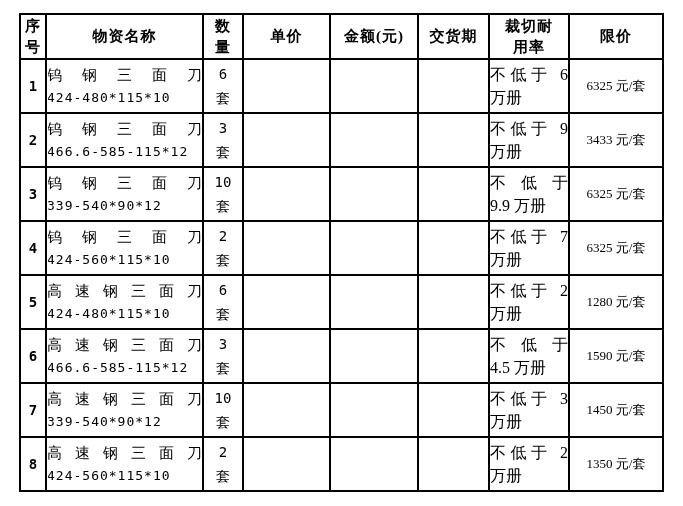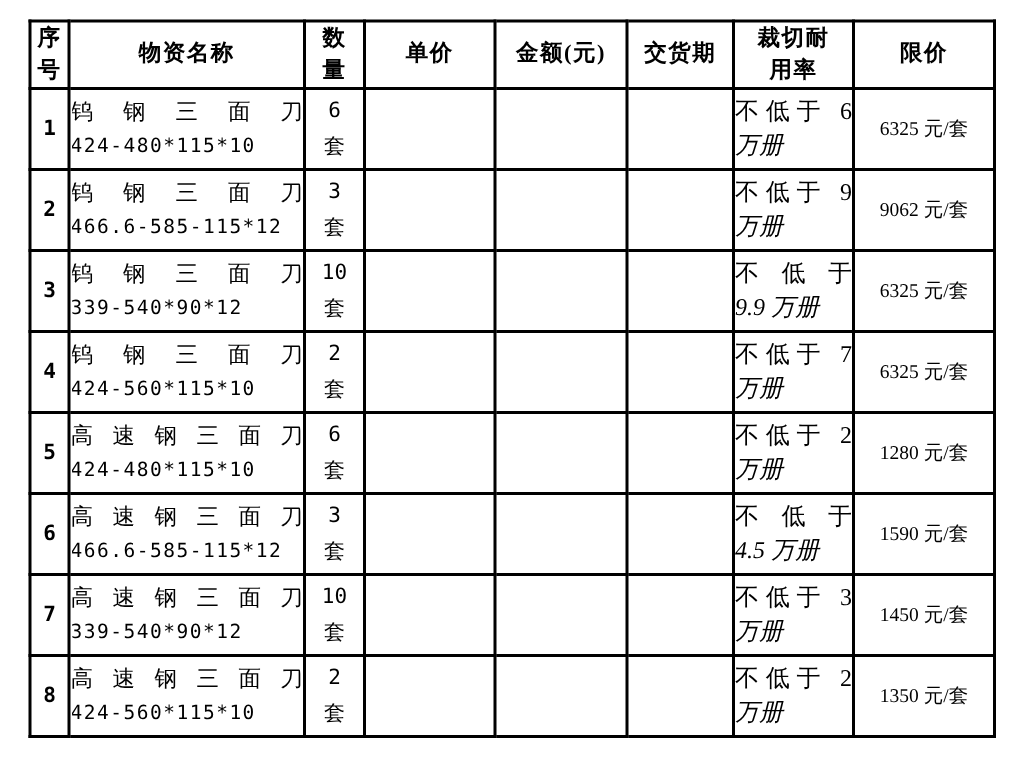--- a/index.html
+++ b/index.html
@@ -66,21 +66,21 @@
     font-family: "DejaVu Sans Mono", "Liberation Serif", monospace;
     line-height: 24px;
   }
   .c-dur { padding: 3px 6px; font-size: 16px; }
   .dur-l1 {
     text-align: justify;
     text-align-last: justify;
     line-height: 23px;
     height: 23px;
   }
-  .dur-l2 { line-height: 23px; height: 23px; text-align: left; font-style: italic; }
+  .dur-l2 { line-height: 23px; height: 23px; text-align: left; }
   .c-price {
     text-align: center;
     font-size: 13px;
     font-family: Liberation Serif, serif;
     white-space: nowrap;
   }
 </style>
 </head>
 <body>
 
@@ -137,21 +137,21 @@
         </td>
         <td class="c-qty">3
 套</td>
         <td></td>
         <td></td>
         <td></td>
         <td class="c-dur">
           <div class="dur-l1">不低于 9</div>
           <div class="dur-l2">万册</div>
         </td>
-        <td class="c-price">9062 元/套</td>
+        <td class="c-price">3433 元/套</td>
       </tr>
       <tr>
         <td class="c-no">3</td>
         <td class="c-name">
           <div class="name-l1">钨 钢 三 面 刀</div>
           <div class="name-l2">339-540*90*12</div>
         </td>
         <td class="c-qty">10
 套</td>
         <td></td>

